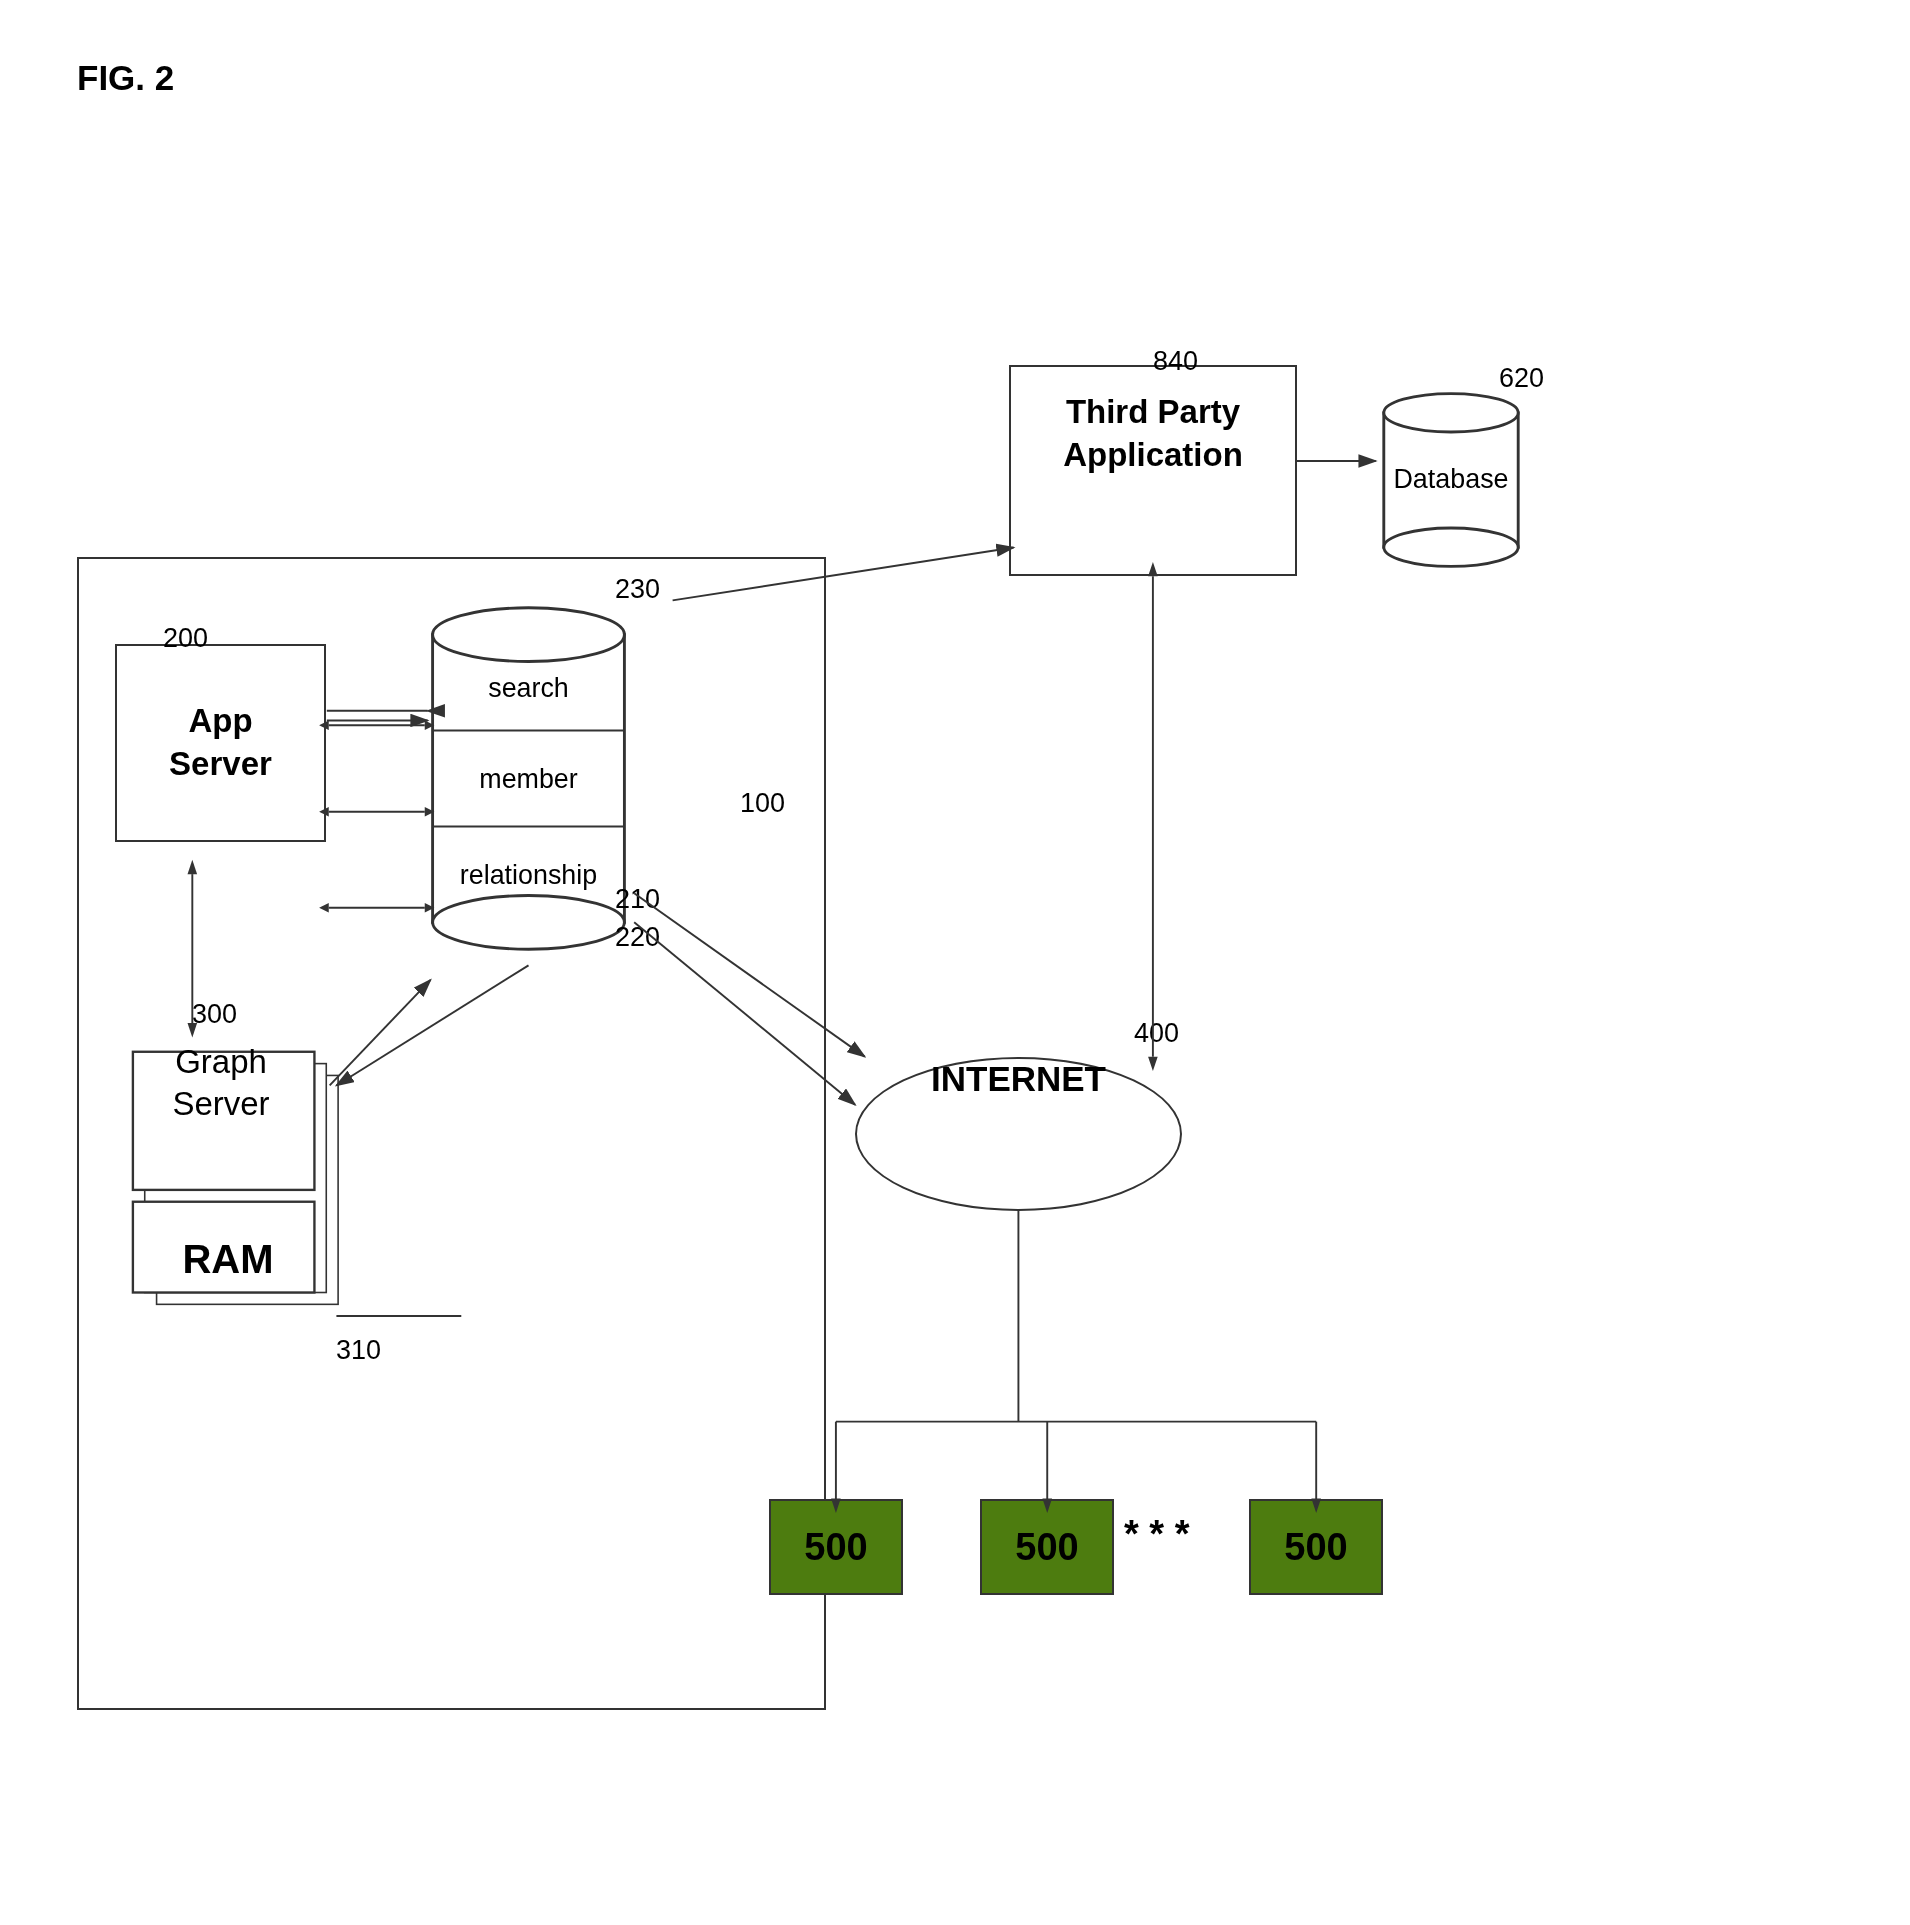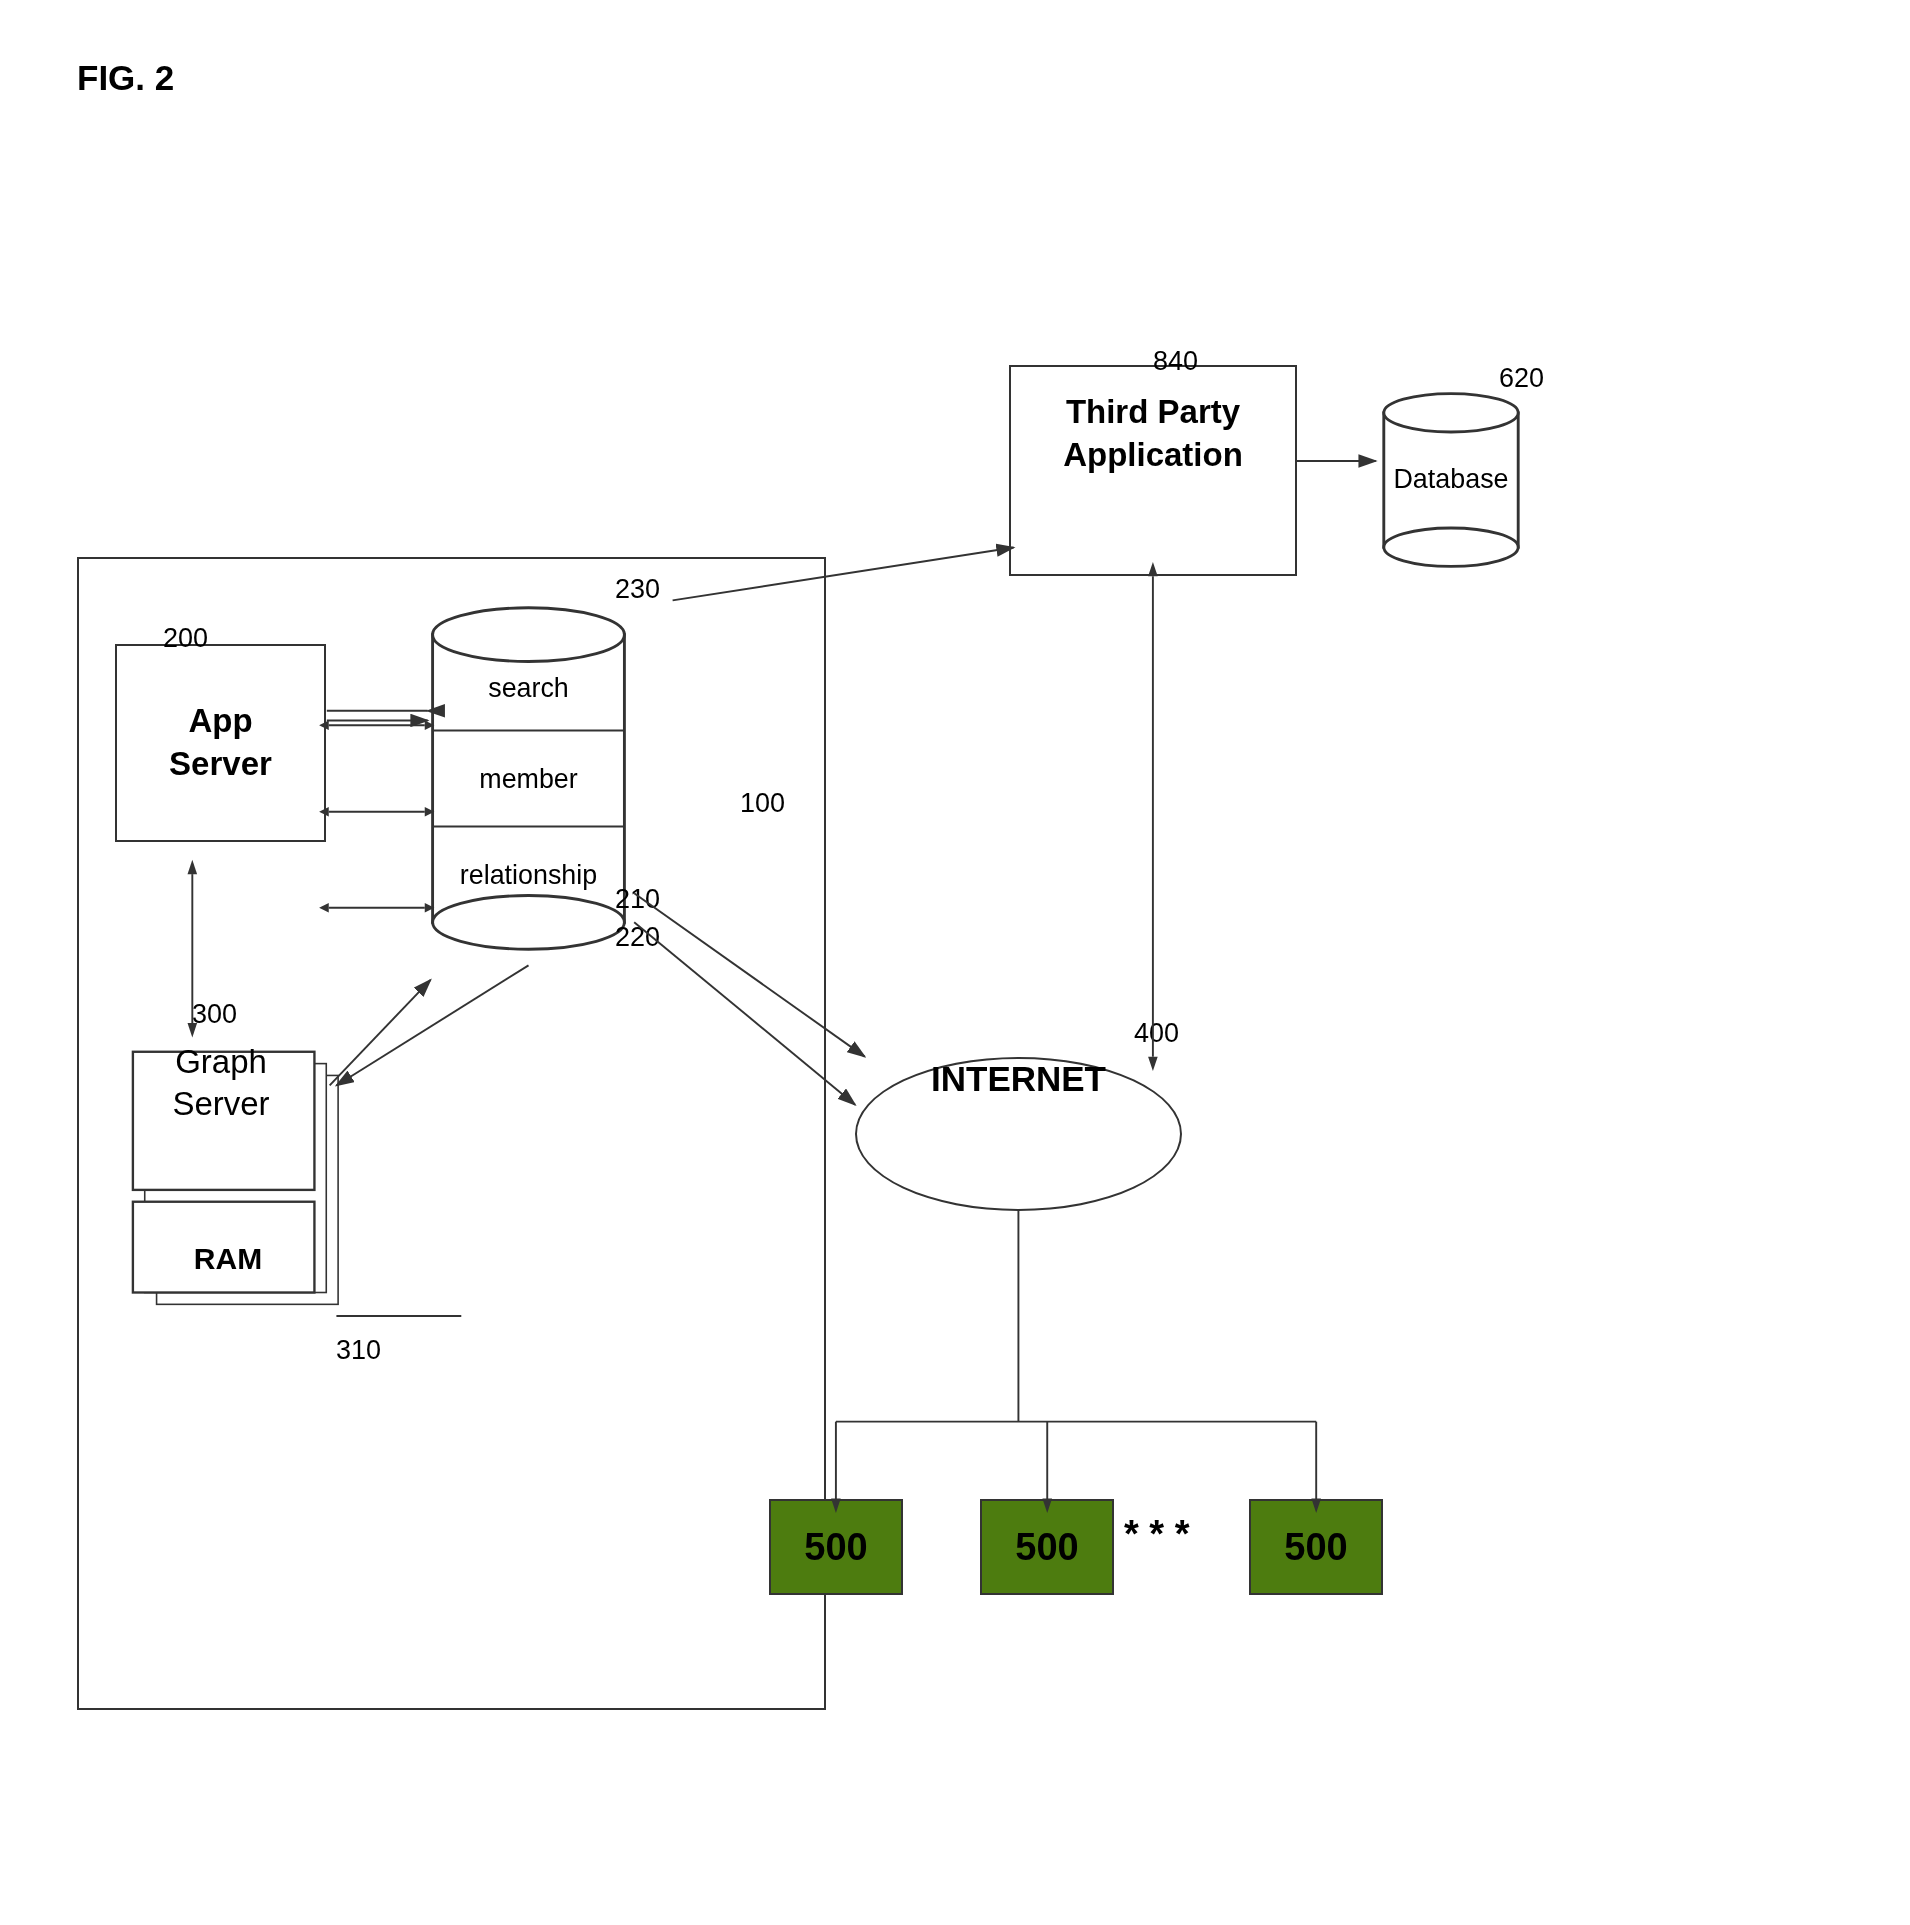--- a/index.html
+++ b/index.html
@@ -208,21 +208,21 @@
   <rect x="10" y="0" width="230" height="175" fill="white" stroke="#333" stroke-width="3"></rect>
 
   <rect x="10" y="190" width="230" height="115" fill="white" stroke="#333" stroke-width="3"></rect>
 </svg>
 
 <div style="position:absolute; top:1031px; left:120px; width:202px; height:149px; display:flex; align-items:flex-start; justify-content:center; padding-top:9.6px;">
   <span style="font-size:33px; font-weight:normal; text-align:center; line-height:1.3;">Graph<br>Server</span>
 </div>
 
 <div style="position:absolute; top:1204px; left:120px; width:202px; height:110px; display:flex; align-items:center; justify-content:center;">
-  <span style="font-size:30px; font-weight:bold;margin-left:14px;">RAM</span>
+  <span style="font-size:40px; font-weight:bold;margin-left:14px;">RAM</span>
 </div>
 
 <div class="label" style="top:999px; left:192px;">300</div>
 <div class="label" style="top:1335px; left:336px;">310</div>
 
 <div class="third-party-box">
   <div class="third-party-top">Third Party<br>Application</div>
 </div>
 
 <div class="label" style="top:346px; left:1153px;">840</div>

